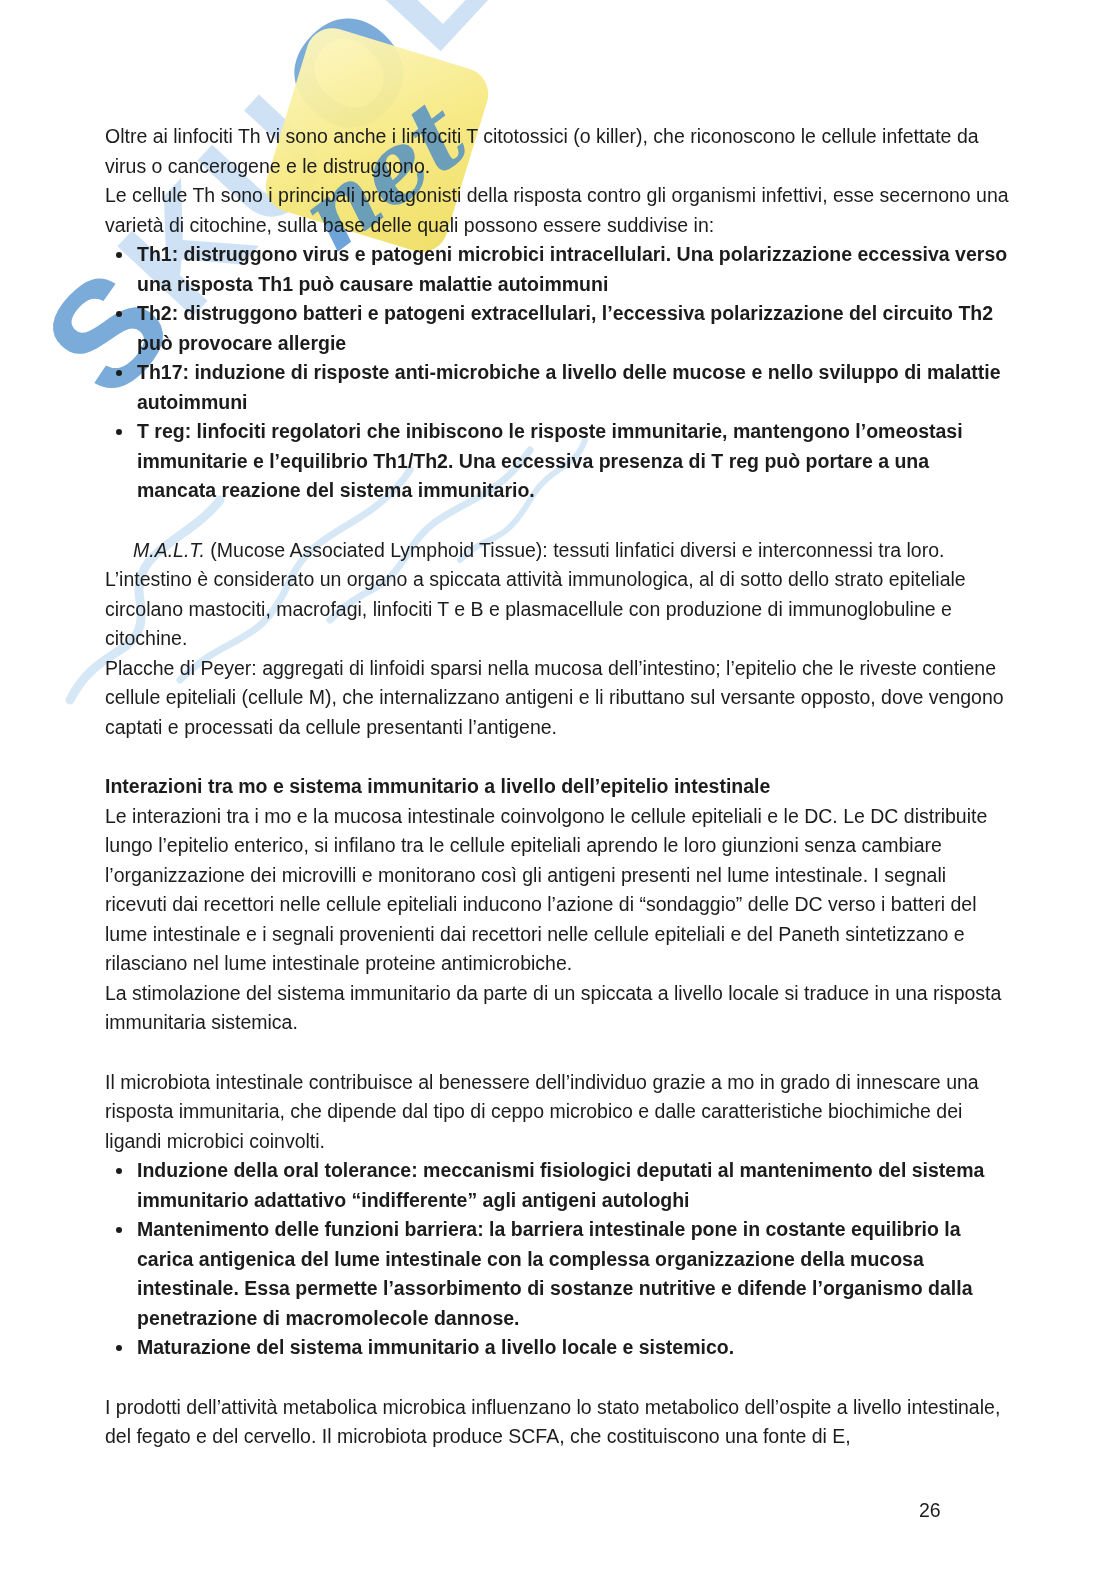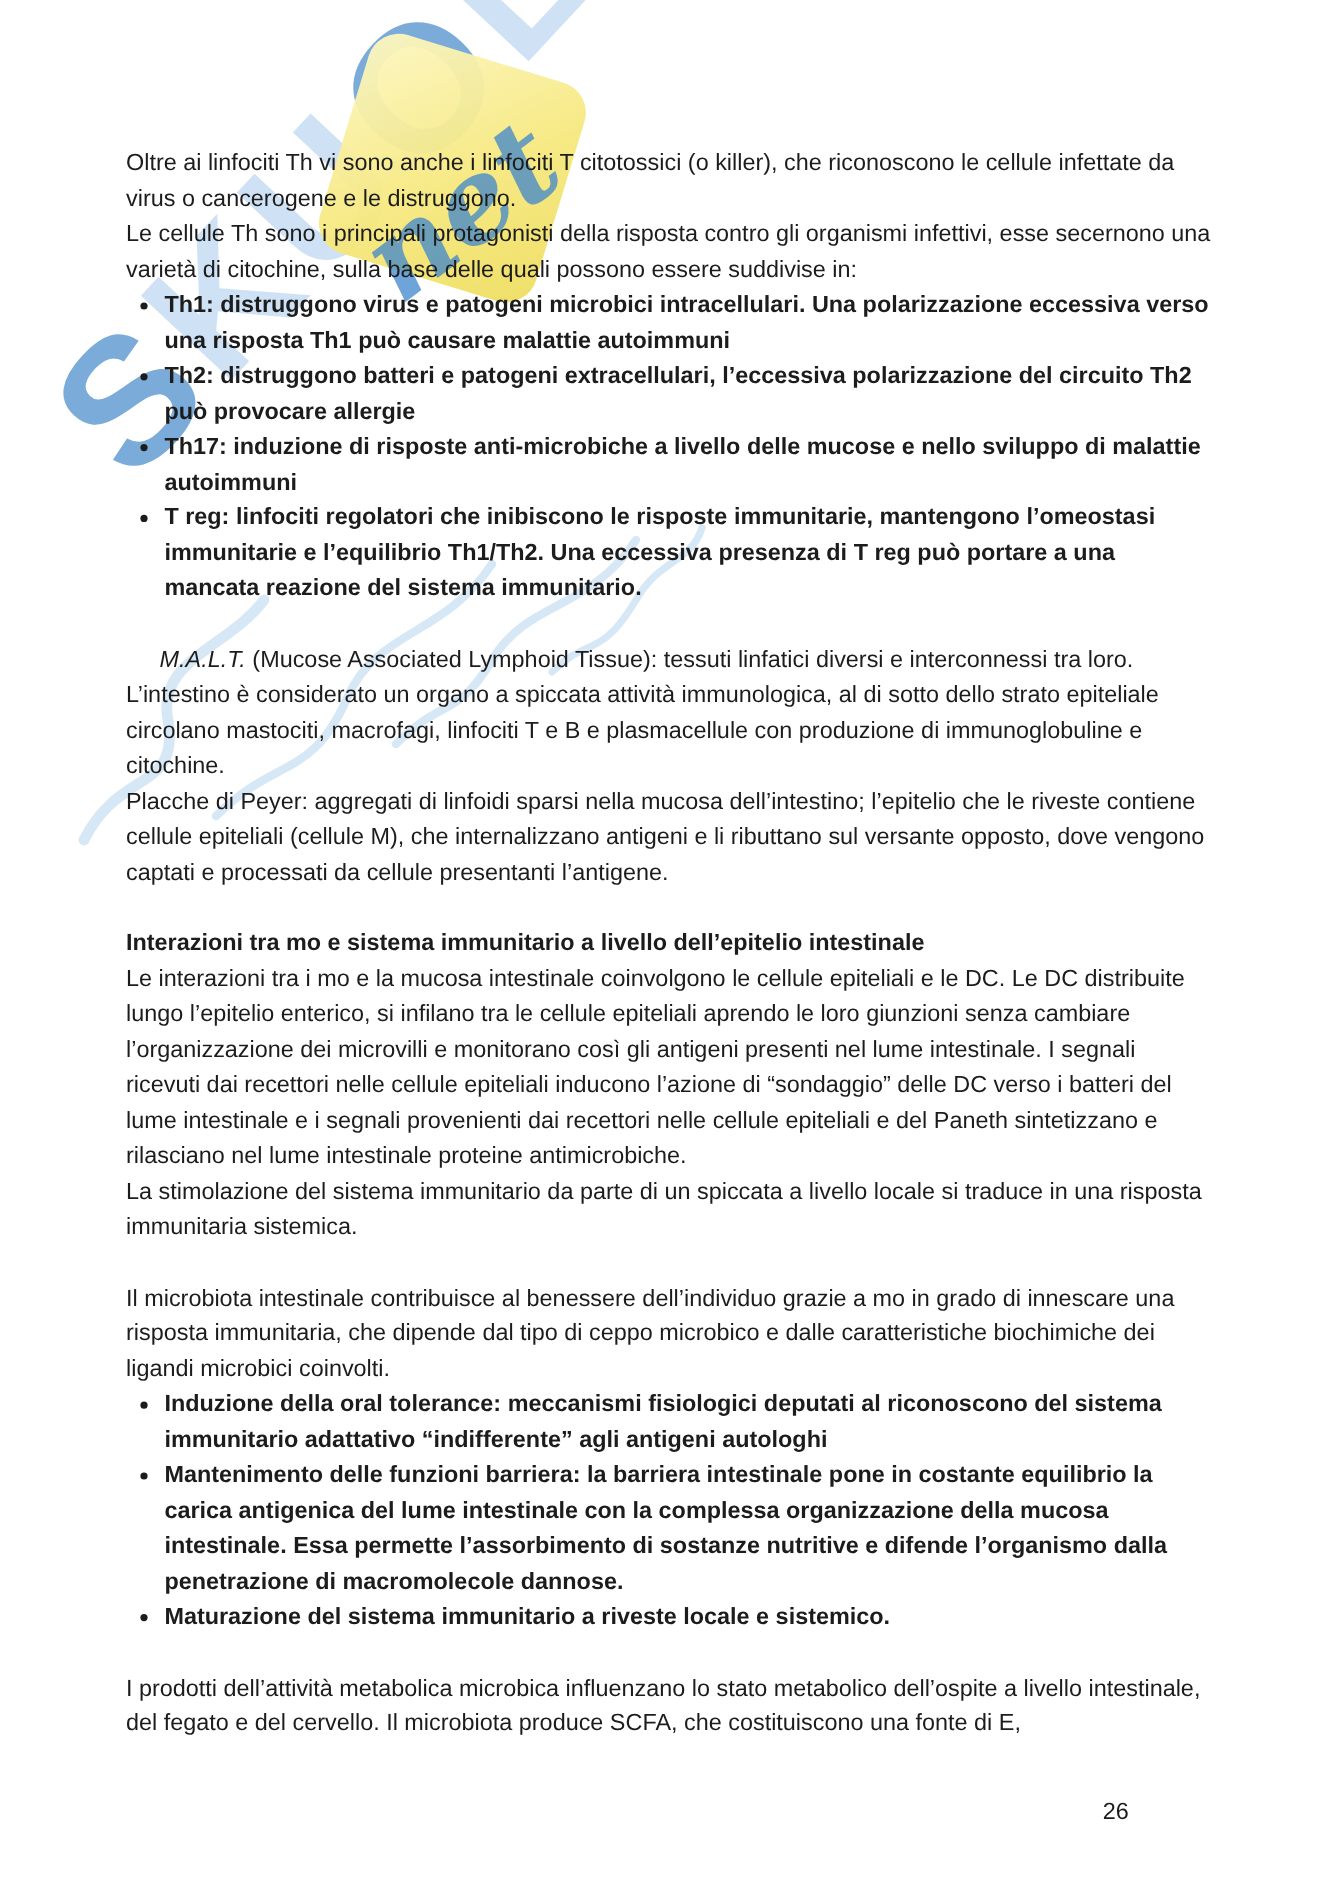--- a/index.html
+++ b/index.html
@@ -133,23 +133,23 @@
     <p>L’intestino è considerato un organo a spiccata attività immunologica, al di sotto dello strato epiteliale circolano mastociti, macrofagi, linfociti T e B e plasmacellule con produzione di immunoglobuline e citochine.</p>
     <p>Placche di Peyer: aggregati di linfoidi sparsi nella mucosa dell’intestino; l’epitelio che le riveste contiene cellule epiteliali (cellule M), che internalizzano antigeni e li ributtano sul versante opposto, dove vengono captati e processati da cellule presentanti l’antigene.</p>
 
     <p class="bold gap-top">Interazioni tra mo e sistema immunitario a livello dell’epitelio intestinale</p>
     <p>Le interazioni tra i mo e la mucosa intestinale coinvolgono le cellule epiteliali e le DC. Le DC distribuite lungo l’epitelio enterico, si infilano tra le cellule epiteliali aprendo le loro giunzioni senza cambiare l’organizzazione dei microvilli e monitorano così gli antigeni presenti nel lume intestinale. I segnali ricevuti dai recettori nelle cellule epiteliali inducono l’azione di “sondaggio” delle DC verso i batteri del lume intestinale e i segnali provenienti dai recettori nelle cellule epiteliali e del Paneth sintetizzano e rilasciano nel lume intestinale proteine antimicrobiche.</p>
     <p>La stimolazione del sistema immunitario da parte di un spiccata a livello locale si traduce in una risposta immunitaria sistemica.</p>
 
     <p class="gap-top">Il microbiota intestinale contribuisce al benessere dell’individuo grazie a mo in grado di innescare una risposta immunitaria, che dipende dal tipo di ceppo microbico e dalle caratteristiche biochimiche dei ligandi microbici coinvolti.</p>
 
     <ul class="doc-list">
-      <li>Induzione della oral tolerance: meccanismi fisiologici deputati al riconoscono del sistema immunitario adattativo “indifferente” agli antigeni autologhi</li>
+      <li>Induzione della oral tolerance: meccanismi fisiologici deputati al mantenimento del sistema immunitario adattativo “indifferente” agli antigeni autologhi</li>
       <li>Mantenimento delle funzioni barriera: la barriera intestinale pone in costante equilibrio la carica antigenica del lume intestinale con la complessa organizzazione della mucosa intestinale. Essa permette l’assorbimento di sostanze nutritive e difende l’organismo dalla penetrazione di macromolecole dannose.</li>
-      <li>Maturazione del sistema immunitario a riveste locale e sistemico.</li>
+      <li>Maturazione del sistema immunitario a livello locale e sistemico.</li>
     </ul>
 
     <p class="gap-top">I prodotti dell’attività metabolica microbica influenzano lo stato metabolico dell’ospite a livello intestinale, del fegato e del cervello. Il microbiota produce SCFA, che costituiscono una fonte di E,</p>
 
   </main>
 
   <div class="page-number">26</div>
 
 </div>
 

